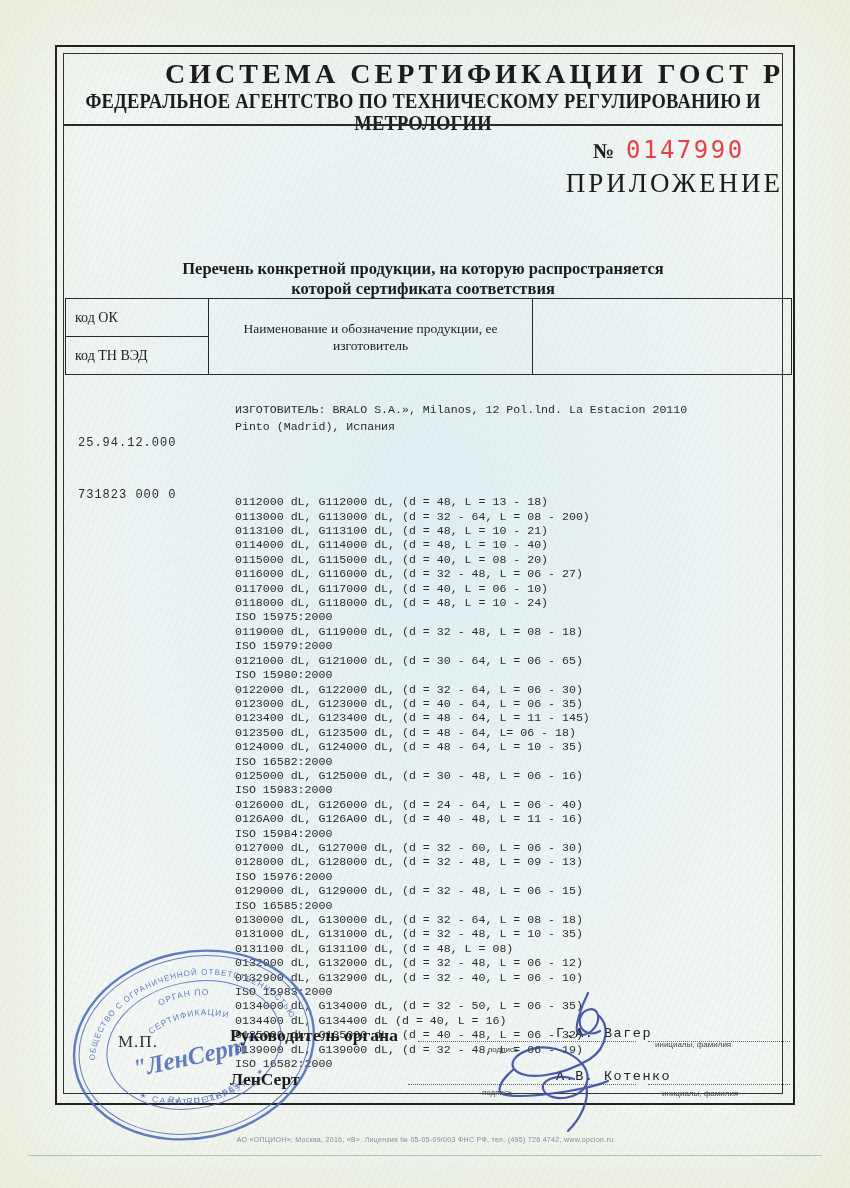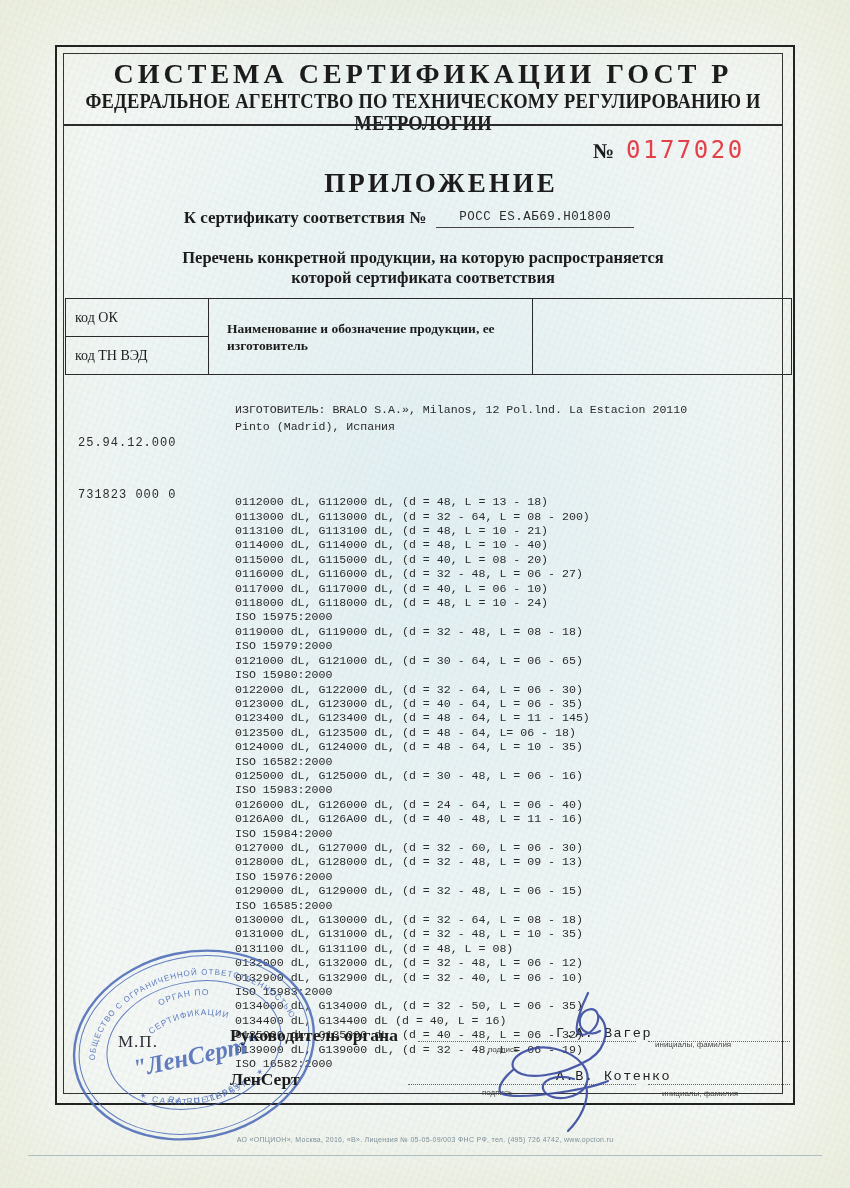--- a/index.html
+++ b/index.html
@@ -9,37 +9,37 @@
       radial-gradient(ellipse at 50% 45%, rgba(203,228,238,0.50), rgba(235,242,240,0.15) 72%),
       repeating-linear-gradient(112deg, rgba(120,170,200,0.05) 0 2px, transparent 2px 6px),
       repeating-linear-gradient(22deg, rgba(160,200,180,0.05) 0 2px, transparent 2px 7px),
       #f6f8f5;
     box-shadow: inset 0 0 90px 25px rgba(214,218,172,0.35);}
   .abs{position:absolute;}
   
   .frame-outer{left:55px;top:45px;width:736px;height:1056px;border:2.5px solid #222;}
   .frame-inner{left:63px;top:53px;width:718px;height:1039px;border:1px solid #333;}
   
-  .sys-title{left:62px;top:58px;width:722px;text-align:center;font-size:28px;font-weight:bold;letter-spacing:4px;}
+  .sys-title{left:62px;top:58px;width:722px;text-align:right;font-size:28px;font-weight:bold;letter-spacing:4px;}
   .agency{left:62px;top:92px;width:722px;text-align:center;font-size:18.5px;font-weight:bold;letter-spacing:0.2px;transform:scaleY(1.08);}
   .hdr-rule{left:64px;top:124px;width:718px;border-top:2px solid #2a2a2a;height:0;}
   .num-label{left:593px;top:139px;font-size:21px;font-weight:bold;}
   .num-value{left:626px;top:136px;font-family:"DejaVu Sans Mono", monospace;font-size:24px;letter-spacing:2.5px;color:#e4404a;}
-  .doc-title{left:80px;top:168px;width:722px;text-align:center;font-size:27px;font-weight:bold;letter-spacing:3px;}
+  .doc-title{left:61px;top:168px;width:722px;text-align:right;font-size:27px;font-weight:normal;letter-spacing:3px;}
   .cert-row{left:62px;top:208px;width:722px;display:flex;justify-content:center;align-items:flex-end;transform:translateX(-14px);}
   .cert-label{font-size:17px;font-weight:bold;padding-right:10px;}
   .cert-no{font-family:"Liberation Mono", monospace;font-size:12.5px;letter-spacing:0.5px;border-bottom:1.3px solid #444;
     min-width:190px;text-align:center;padding:0 4px 3px 4px;color:#2a2a2a;}
-  .subtitle{left:62px;top:248px;width:722px;text-align:center;font-size:16.5px;font-weight:bold;line-height:20px;}
+  .subtitle{left:62px;top:259px;width:722px;text-align:center;font-size:16.5px;font-weight:bold;line-height:20px;}
   
   .thead{left:65px;top:298px;width:725px;height:75px;border:1.5px solid #2a2a2a;display:flex;}
   .thead .c1{width:142px;border-right:1.2px solid #2a2a2a;display:flex;flex-direction:column;}
   .thead .c1 .cell{flex:1;display:flex;align-items:center;padding-left:9px;font-size:14px;}
   .thead .c1 .cell:first-child{border-bottom:1.2px solid #2a2a2a;}
-  .thead .c2{width:287px;border-right:1.2px solid #2a2a2a;display:flex;align-items:center;justify-content:center;font-size:13.5px;font-weight:bold;line-height:17px;padding:0 18px;}
+  .thead .c2{width:287px;border-right:1.2px solid #2a2a2a;display:flex;align-items:center;justify-content:center;text-align:center;font-size:13.5px;font-weight:normal;line-height:17px;padding:0 18px;}
   .thead .c3{flex:1;display:flex;align-items:center;justify-content:center;text-align:center;font-size:13.5px;font-weight:bold;line-height:17px;padding:0 14px;}
   
   .mono{font-family:"Liberation Mono", monospace;color:#2b2b2b;}
   .manufacturer{left:235px;top:401px;font-size:11.6px;line-height:17px;white-space:pre;}
   .code-ok{left:78px;top:436px;font-size:12px;letter-spacing:1px;}
   .code-tnved{left:78px;top:488px;font-size:12px;letter-spacing:1px;}
   .products{left:235px;top:452px;font-size:11.6px;line-height:14.4px;white-space:pre;}
   
   .stamp-svg{left:60px;top:942px;width:268px;height:206px;opacity:0.88;}
   .mp{left:118px;top:1032px;font-size:17px;color:#2f2f38;letter-spacing:1px;}
@@ -71,28 +71,24 @@
 <div class="page">
 
   <div class="abs frame-outer"></div>
   <div class="abs frame-inner"></div>
 
   <div class="abs sys-title">СИСТЕМА СЕРТИФИКАЦИИ ГОСТ Р</div>
   <div class="abs agency">ФЕДЕРАЛЬНОЕ АГЕНТСТВО ПО ТЕХНИЧЕСКОМУ РЕГУЛИРОВАНИЮ И МЕТРОЛОГИИ</div>
   <div class="abs hdr-rule"></div>
 
   <div class="abs num-label">№</div>
-  <div class="abs num-value">0177020</div>
+  <div class="abs num-value">0147990</div>
 
   <div class="abs doc-title">ПРИЛОЖЕНИЕ</div>
 
-  <div class="abs cert-row">
-    <span class="cert-label">К сертификату соответствия №</span>
-    <span class="cert-no">РОСС ES.АБ69.Н01800</span>
-  </div>
 
   <div class="abs subtitle">
     <div>Перечень конкретной продукции,  на которую распространяется</div>
     <div>которой сертификата соответствия</div>
   </div>
 
   <div class="abs thead">
     <div class="c1">
       <div class="cell">код ОК</div>
       <div class="cell">код ТН ВЭД</div>

